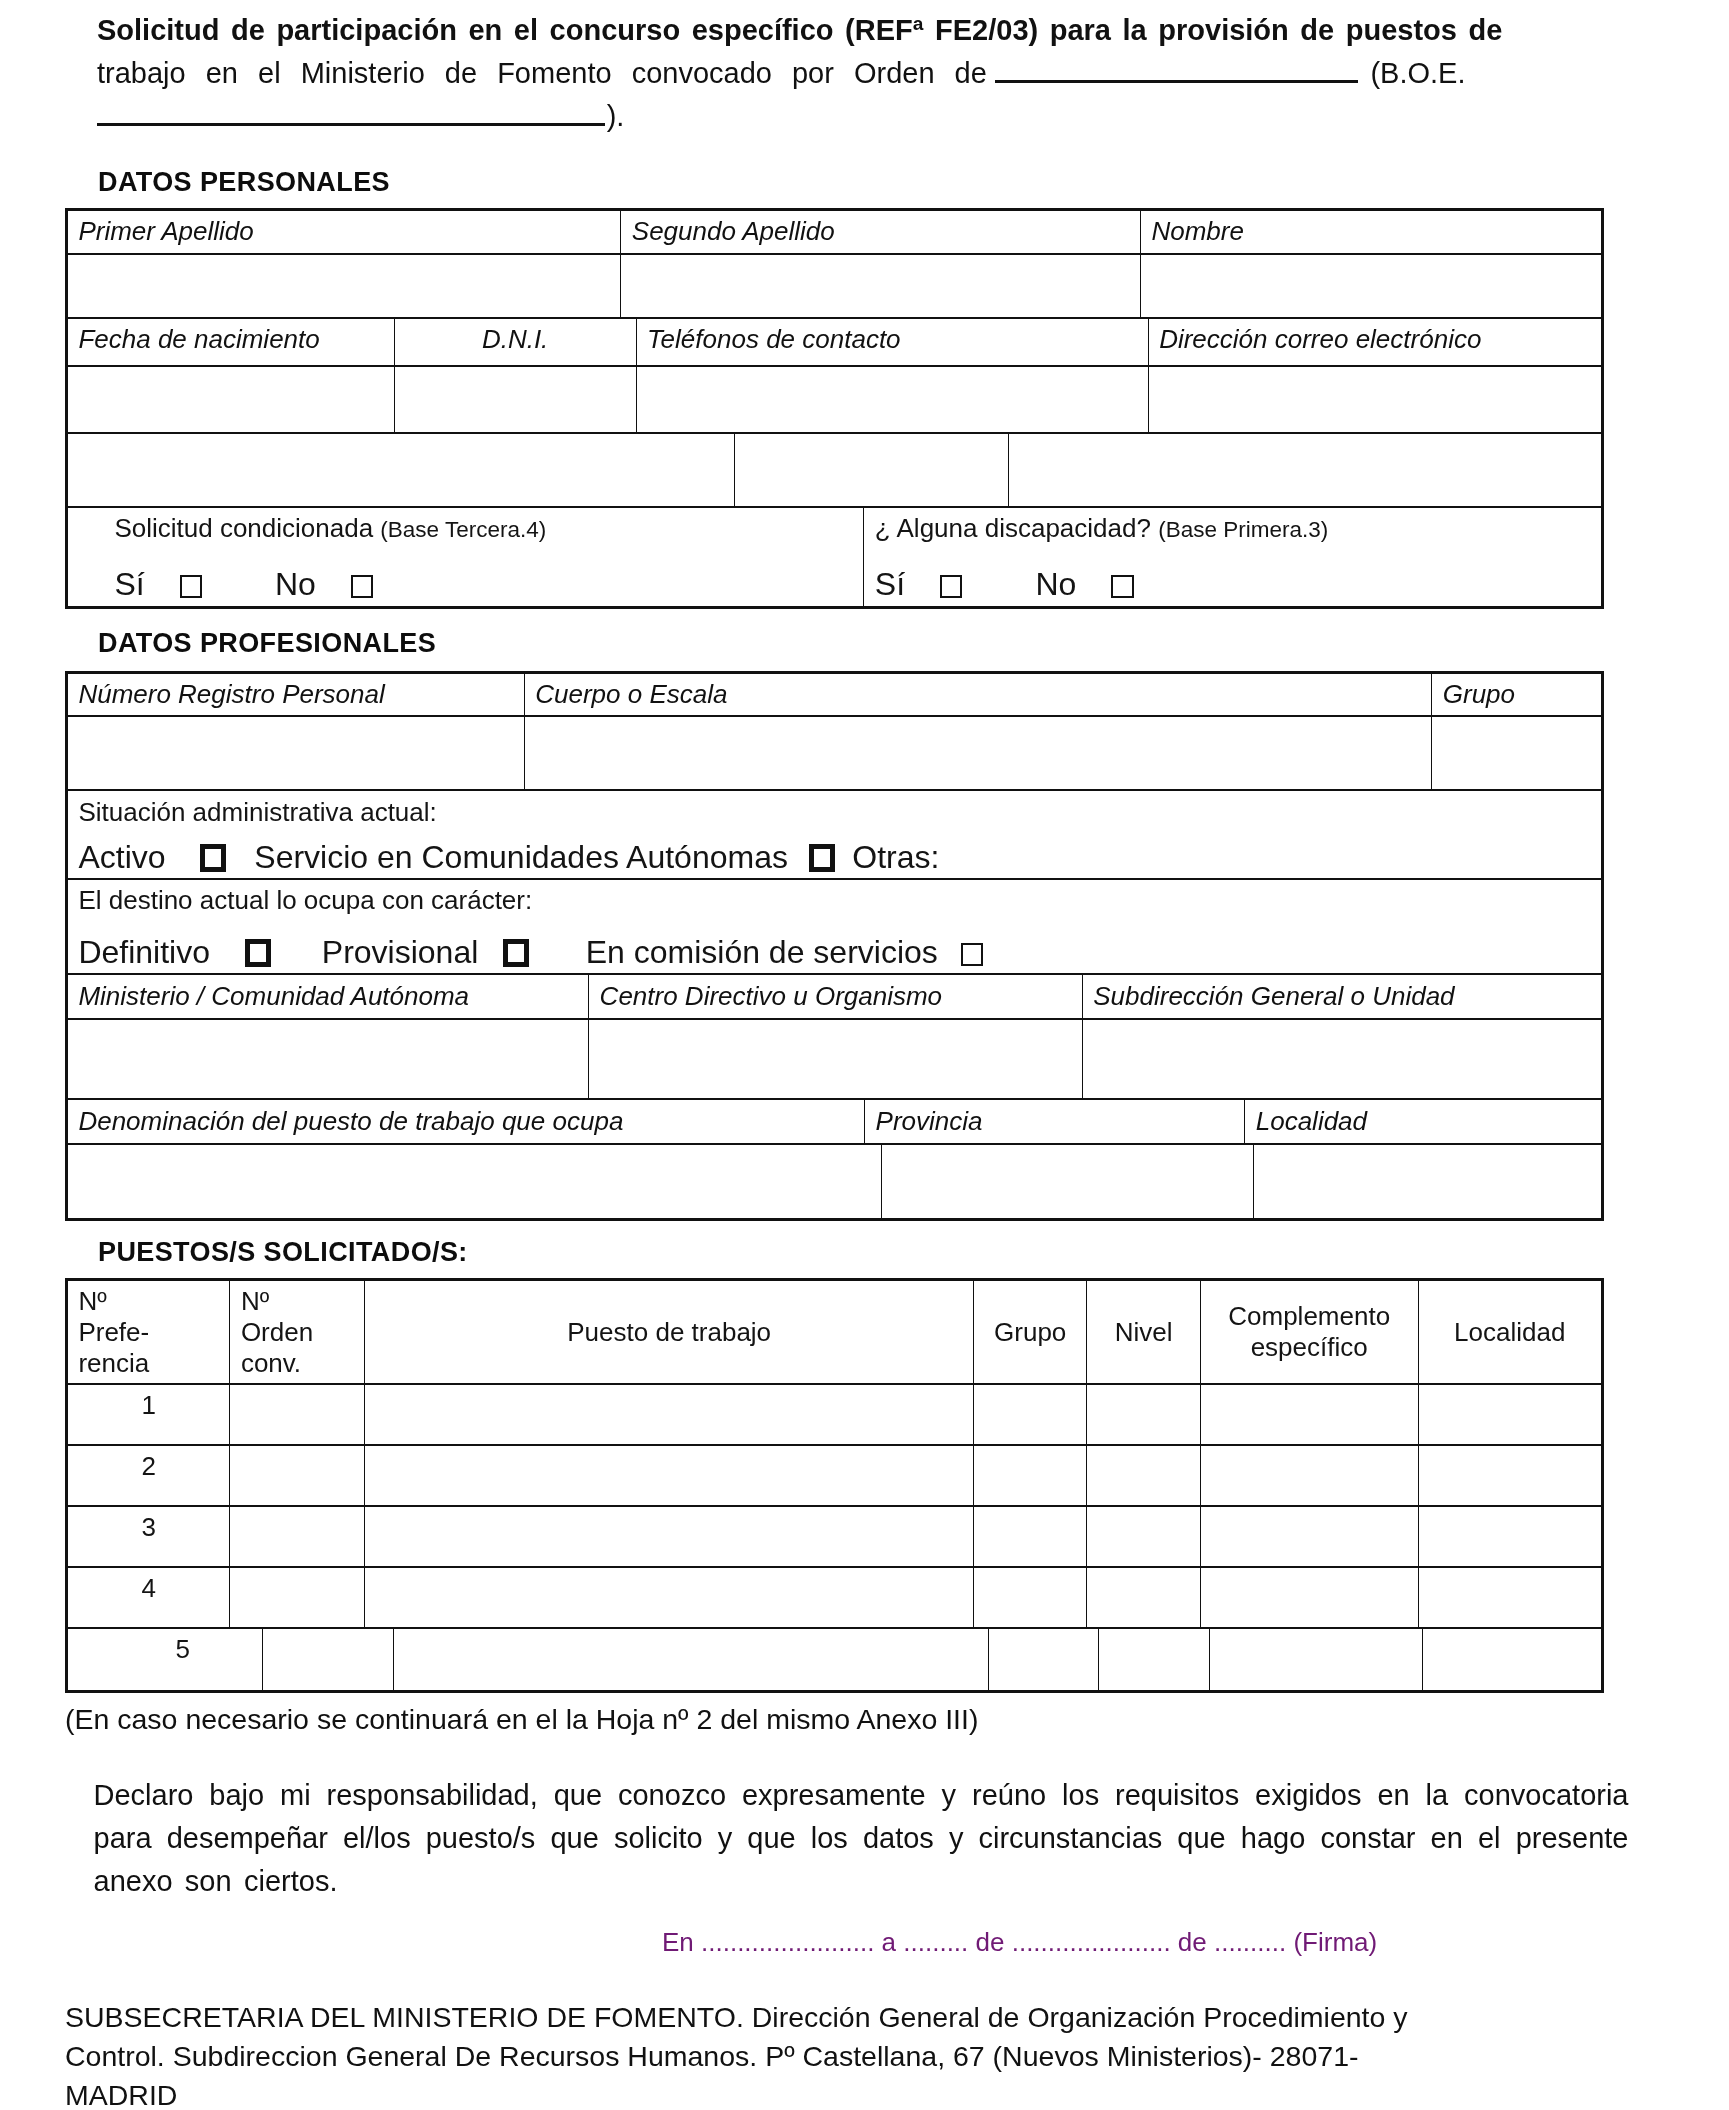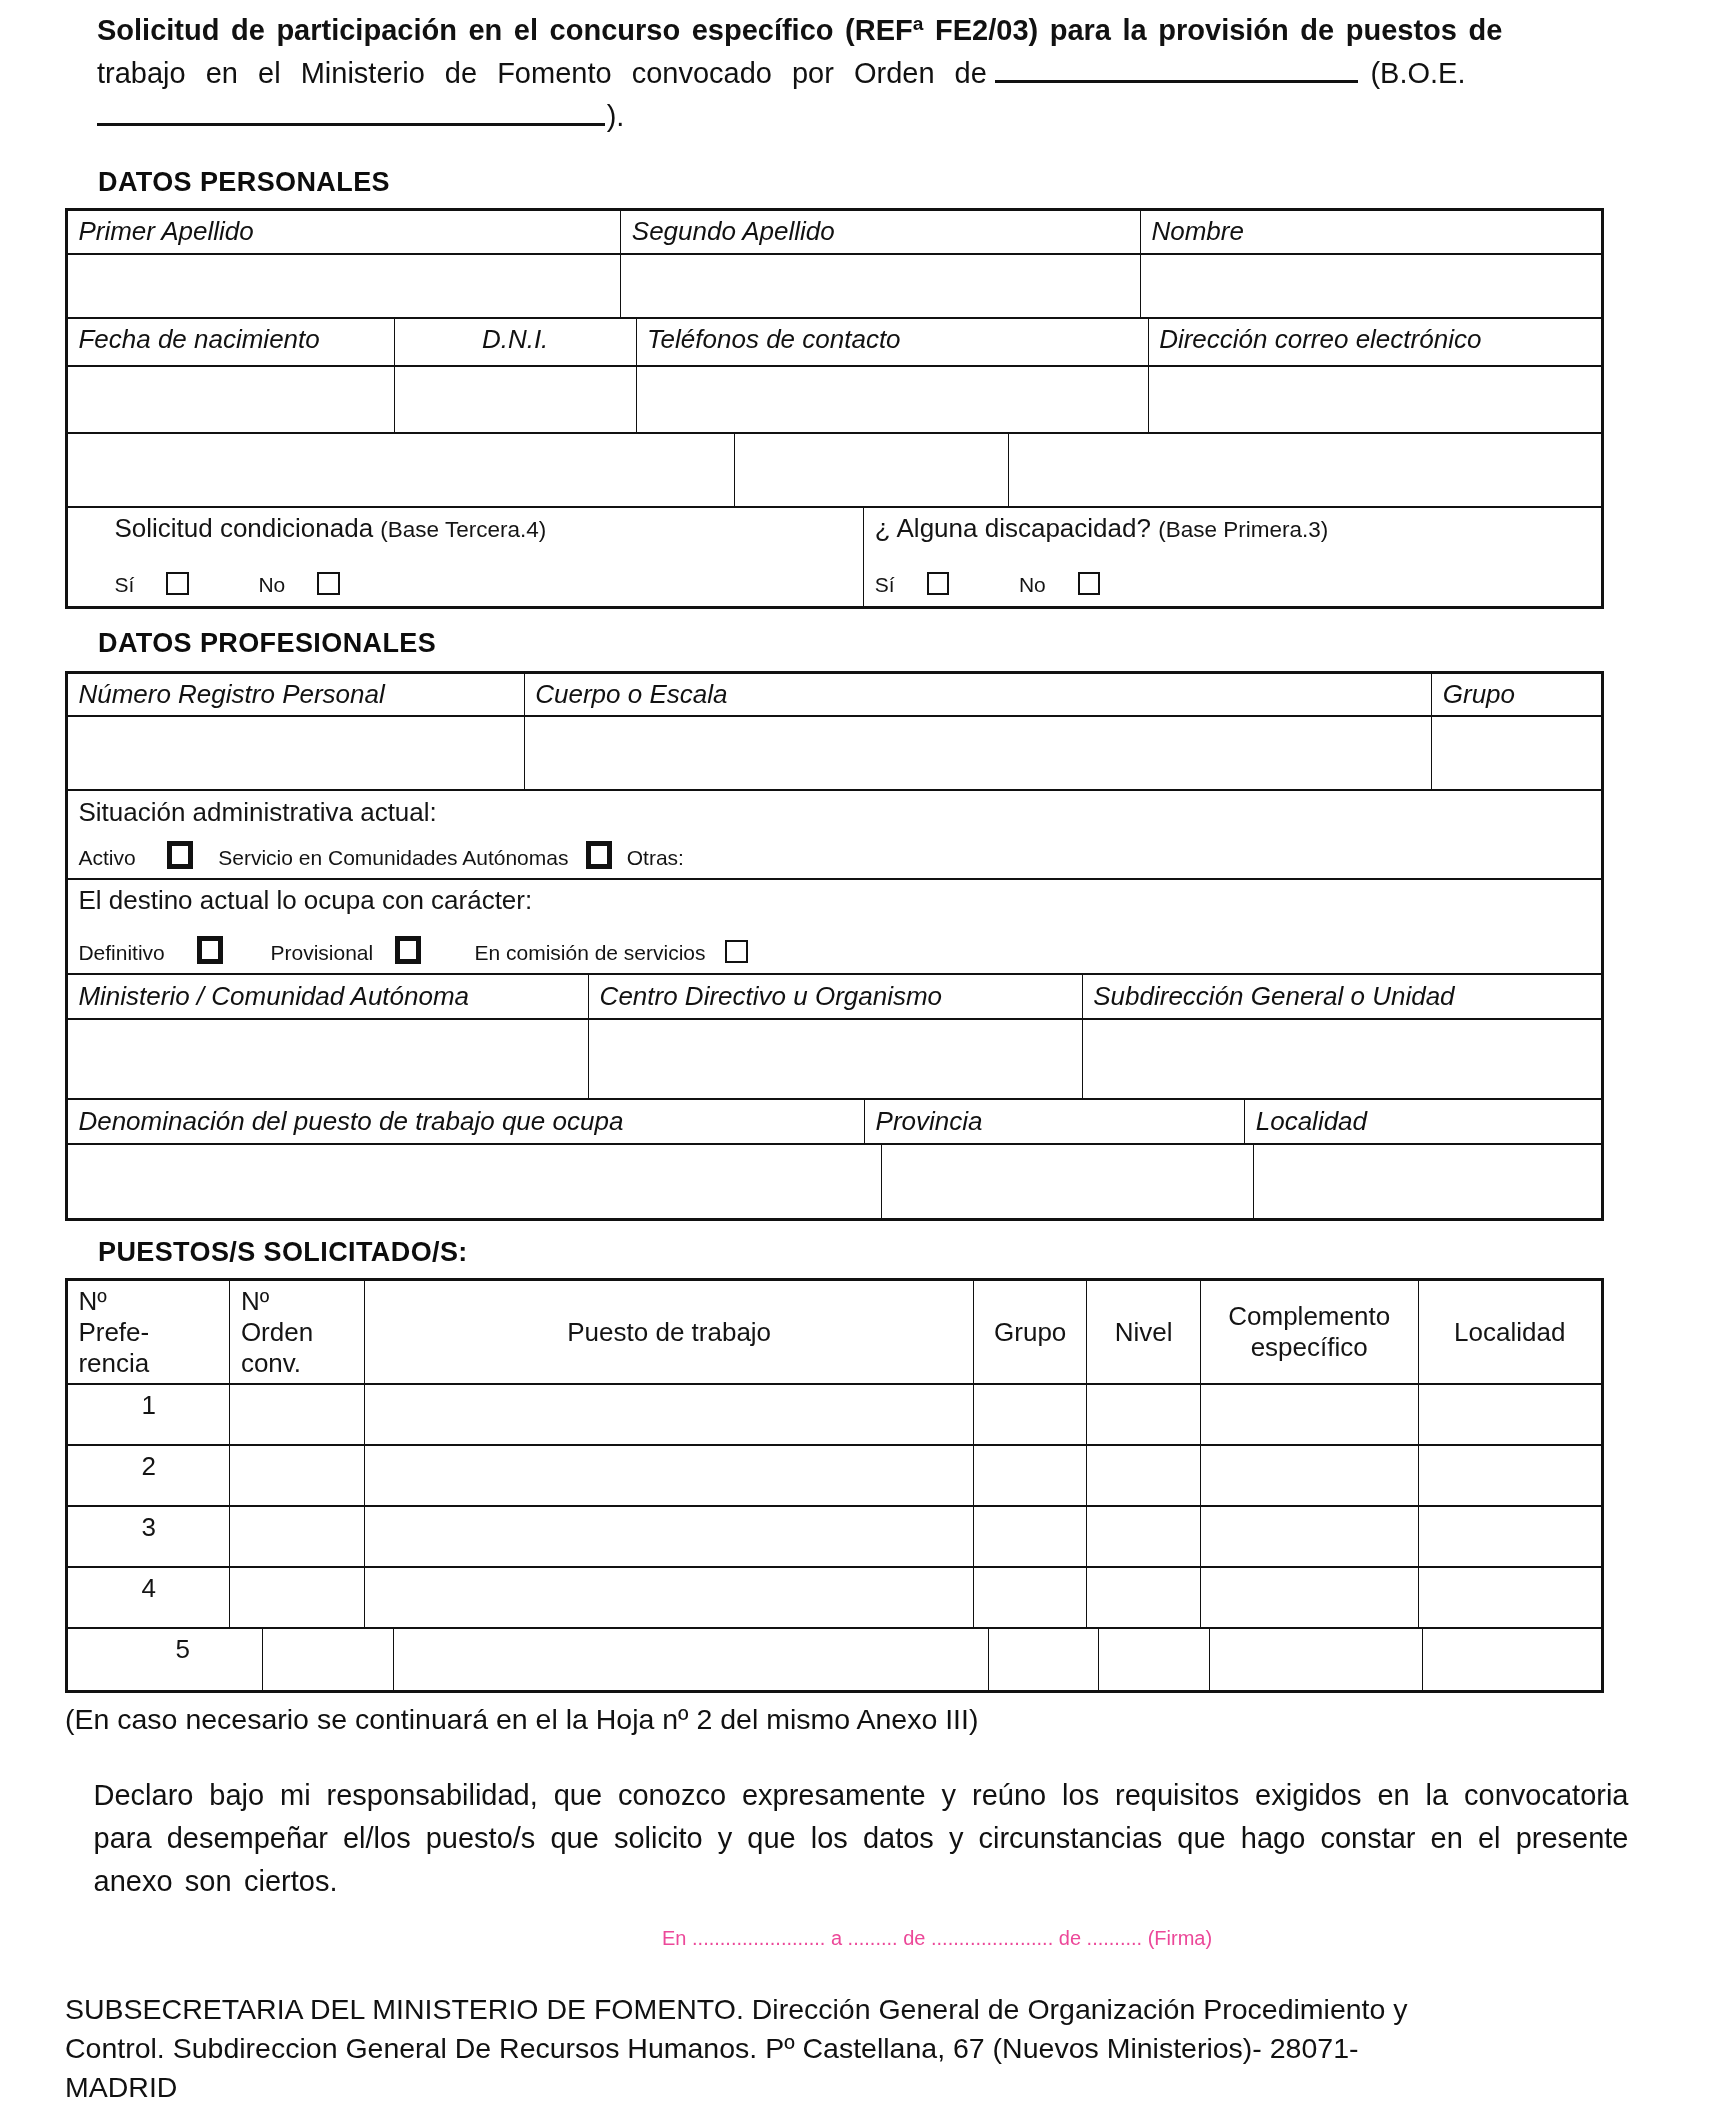--- a/index.html
+++ b/index.html
@@ -38,21 +38,21 @@
   .h52 { min-height:45px; }  .h56 { min-height:48px; }
   .h74 { min-height:64px; }  .h78 { min-height:67px; }
   .h84 { min-height:73px; }  .h86 { min-height:74px; }
   .h92 { min-height:80px; }
   .h104 { min-height:90px; }
   .h110 { min-height:95px; }
 
   
   .cb { display:inline-block; width:22.5px; height:22.5px; border:2.6px solid #111; vertical-align:-2.6px; }
   .cb-bold { display:inline-block; width:26px; height:28px; border:5.2px solid #111; vertical-align:-4.3px; }
-  .cbline { margin-top:22.5px; font-size:21px; }
+  .cbline { margin-top:22.5px; font-size:32px; }
   .cbgap { margin-left:26px; }
   .cbgap2 { margin-left:64px; }
   .base-note { font-size:22.5px; }
 
   
   .p-head .cell { display:flex; align-items:center; justify-content:center; text-align:center;
                   white-space:pre-line; min-height:97px; line-height:31px; }
   .p-head .cell.top-left { align-items:flex-start; justify-content:flex-start; text-align:left; }
   .p-row { min-height:61px; }
   .p-row .num { text-align:center; font-size:26px; padding-top:3.5px; }
@@ -66,21 +66,21 @@
   .w508 { width:50.8%; }
   
   .w298 { width:29.8%; } .w592 { width:59.2%; }
   .w340 { width:34%; }   .w322 { width:32.2%; }
   .w520 { width:52%; }   .w248 { width:24.8%; }
 
   
   .note { margin-top:10.4px; font-size:28.5px; color:#111; }
   .decl { margin-top:38px; margin-left:28.5px; width:1535px; font-size:29px; line-height:43px;
           text-align:justify; word-spacing:4.3px; color:#111; }
-  .dateline { margin-top:24px; margin-left:597px; font-size:20px; color:#ec4899; }
+  .dateline { margin-top:24px; margin-left:597px; font-size:26px; color:#701a75; }
   .footer { margin-top:40px; font-size:28.5px; line-height:39px; white-space:pre-line; color:#111; }
 </style>
 </head>
 <body>
 
 <div class="page">
 
   <div class="hdr">
     <div class="l1">Solicitud de participación en el concurso específico (REFª FE2/03) para la provisión de puestos de</div>
     <div class="l2">

